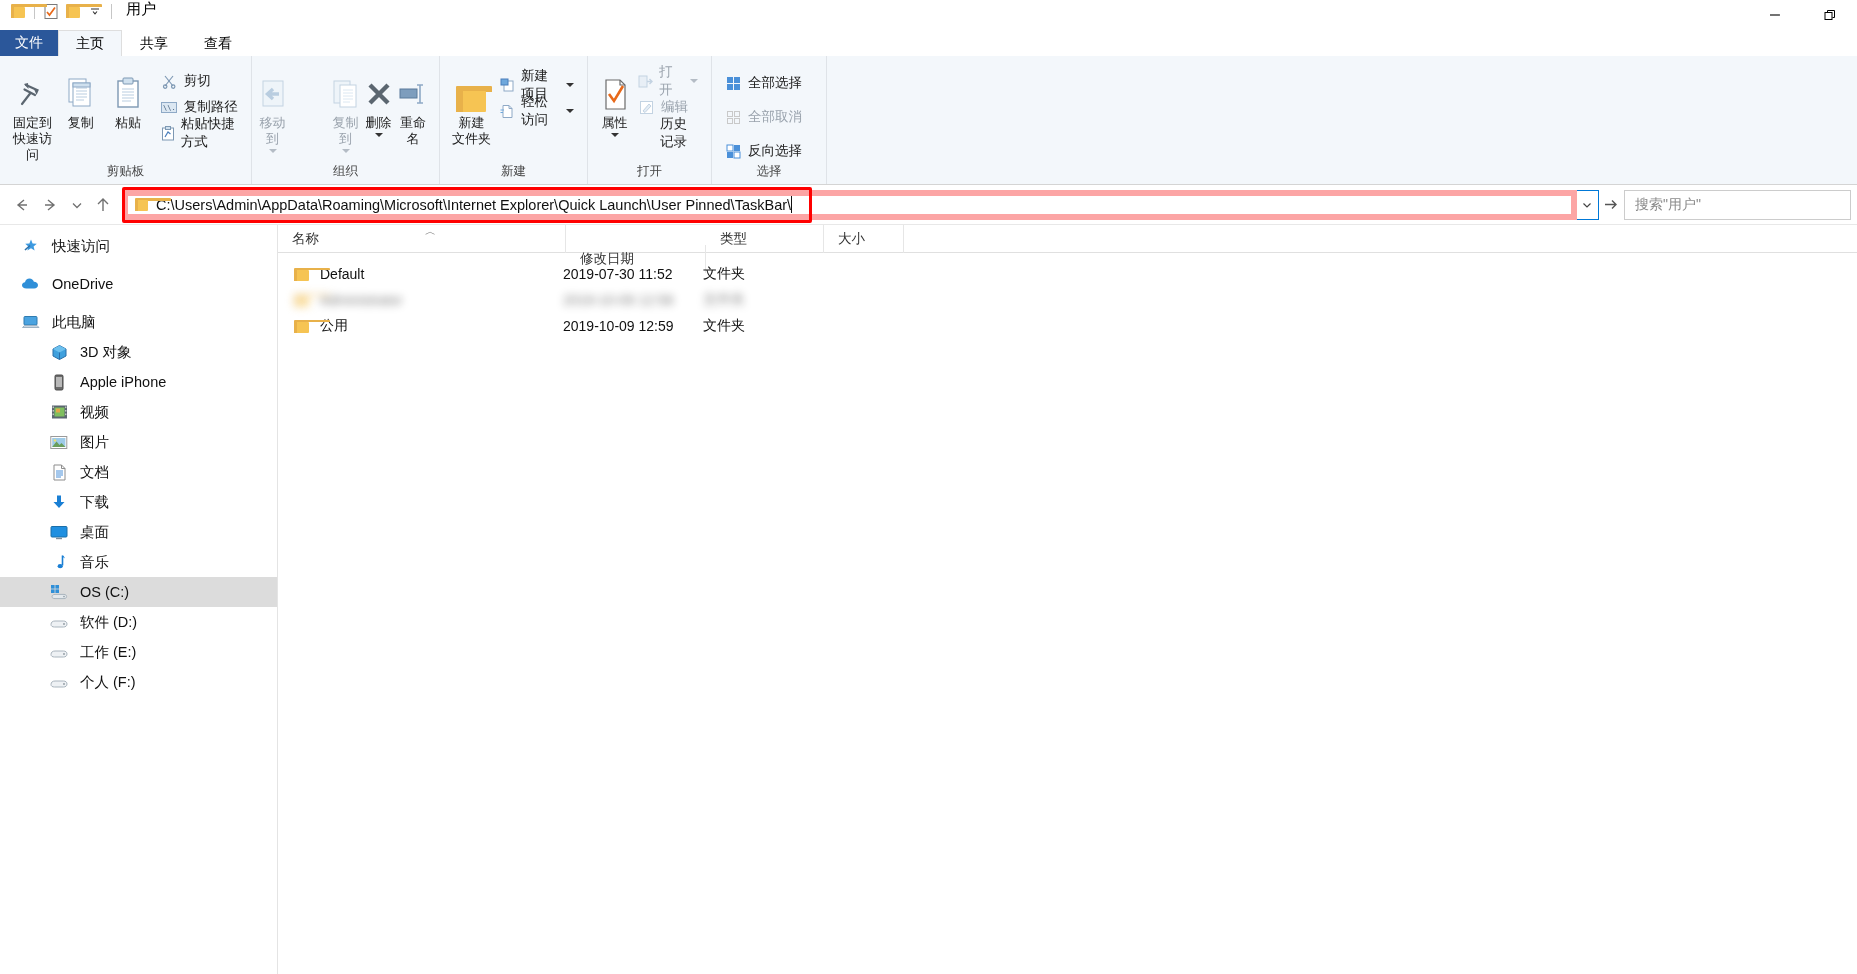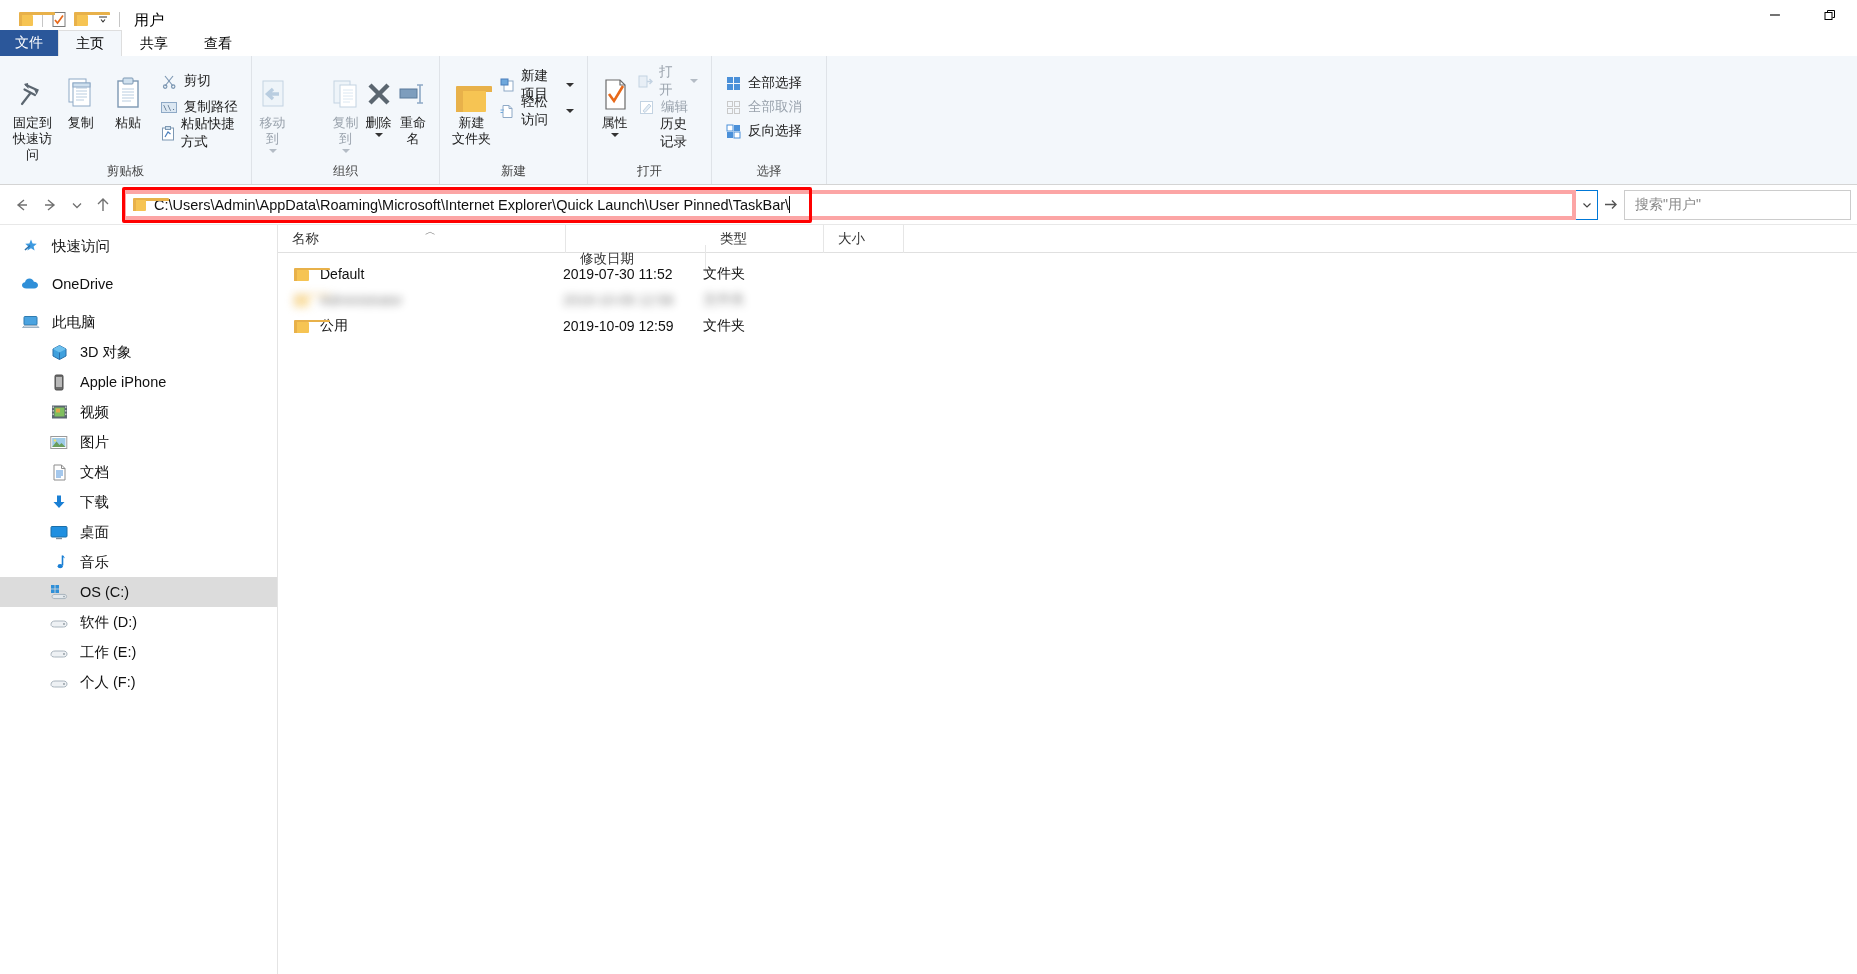--- a/index.html
+++ b/index.html
@@ -7,22 +7,22 @@
     width: 1857px; height: 974px;
     font-family: "Liberation Sans", "DejaVu Sans", sans-serif;
     background: #ffffff;
     overflow: hidden;
     -webkit-font-smoothing: antialiased;
   }
   .window { width: 1857px; height: 974px; position: relative; background:#fff; display:flex; flex-direction:column; }
 
   
   .titlebar {
-    height: 30px; background:#ffffff; display:flex; align-items:flex-end;
-    padding-left: 15px; position:relative; flex: 0 0 30px;
+    height: 30px; background:#ffffff; display:flex; align-items:flex-start;
+    padding-left: 7px; position:relative; flex: 0 0 30px;
   }
   .qat { display:flex; align-items:center; gap: 0px; }
   .qat-ico { width: 22px; height: 22px; display:flex; align-items:center; justify-content:center; }
   .qat-sep { width:1px; height:15px; background:#c6c6c6; margin: 0 5px; }
   .title-text { font-size: 15px; color:#000; margin-left: 9px; letter-spacing:.2px;}
   .caption-btns { position:absolute; right:0; top:0; height:30px; display:flex; }
   .cap-btn { width: 55px; height:30px; display:flex; align-items:center; justify-content:center; }
 
   
   .folder-ico { position:relative; display:inline-block; }
@@ -69,21 +69,21 @@
   .navrow { height:40px; background:#fff; display:flex; align-items:center; padding:0 6px; flex:0 0 40px;
             border-bottom:1px solid #e8e8e8; }
   .navbtn { width:30px; height:30px; display:flex; align-items:center; justify-content:center; color:#717171; }
   .navbtn.small { width:22px; }
   .addr-wrap { position:relative; flex:1; height:30px; margin-left:4px; }
   .addr-redbox {
     position:absolute; left:0; top:-3px; width:690px; height:36px;
     border:3px solid #ff0000; border-radius:2px; pointer-events:none; z-index:5;
   }
   .addr-field {
-    height:30px; border:4px solid #fca5a5; background:#fff; display:flex; align-items:center;
+    height:30px; border:6px solid #fca5a5; background:#fff; display:flex; align-items:center;
     padding-left:7px; width:100%;
   }
   .addr-text { font-size:14.5px; color:#111; margin-left:8px; white-space:nowrap; }
   .addr-caret { display:inline-block; width:1px; height:17px; background:#111; vertical-align:-3px; }
   .addr-drop { width:26px; height:30px; border:1px solid #0078d7; border-left:none;
                display:flex; align-items:center; justify-content:center; background:#fff; }
   .go-btn { width:28px; height:30px; display:flex; align-items:center; justify-content:center; color:#555; }
   .search-box { width:268px; height:30px; border:1px solid #cccccc; background:#fff;
                 display:flex; align-items:center; padding-left:10px; margin-left:2px;}
   .search-ph { font-size:14px; color:#8a8a8a; }
@@ -381,21 +381,21 @@
               </span>
             <span>历史记录</span>
           </div>
         </div>
       </div>
       <div class="rgroup-label">打开</div>
     </div>
 
     <div class="rgroup" style="width:115px;">
       <div class="rgroup-items">
-        <div class="smallcol" style="padding-top:9px;gap:0;font-family:Liberation Serif, serif;">
+        <div class="smallcol" style="padding-top:9px;gap:10px;font-family:Liberation Serif, serif;">
           <div class="smallbtn">
             <span class="si">
               <svg width="15" height="15" viewBox="0 0 15 15">
                   <rect x="1" y="1" width="6" height="6" fill="#4a90d9"></rect>
                   <rect x="8" y="1" width="6" height="6" fill="#4a90d9"></rect>
                   <rect x="1" y="8" width="6" height="6" fill="#4a90d9"></rect>
                   <rect x="8" y="8" width="6" height="6" fill="#4a90d9"></rect>
                 </svg>
             </span>
             <span>全部选择</span>

